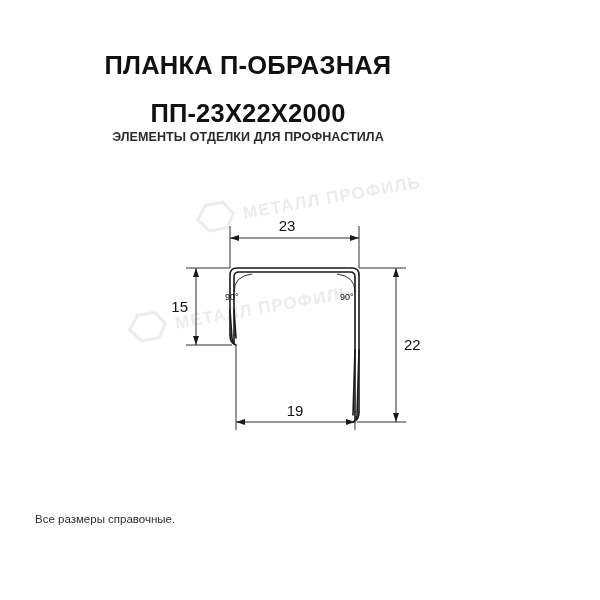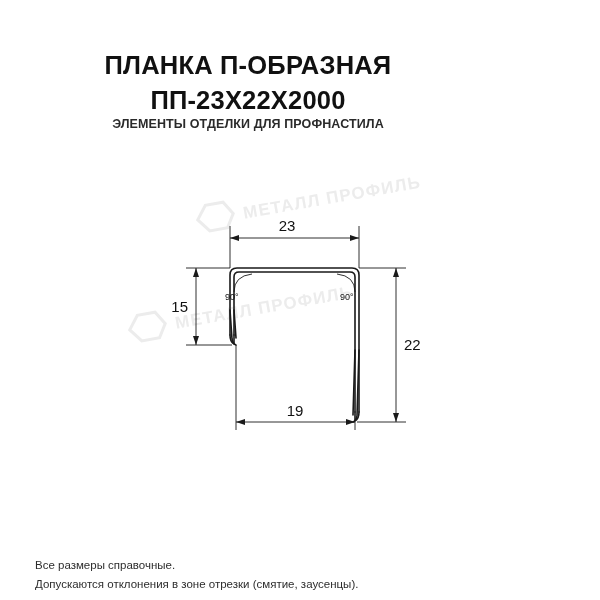--- a/index.html
+++ b/index.html
@@ -34,40 +34,40 @@
     font-weight: bold;
     letter-spacing: 0.2px;
     line-height: 1.25;
     color: #111111;
   }
   .title-2 {
     font-size: 25.5px;
     font-weight: bold;
     letter-spacing: 0.2px;
     line-height: 1.25;
-    margin-top: 3px;
+    margin-top: 16px;
     color: #111111;
   }
   .subtitle {
     font-size: 12.5px;
     font-weight: bold;
     color: #2a2a2a;
     letter-spacing: 0.1px;
   }
   .drawing {
     position: absolute;
     left: 0;
     top: 150px;
     width: 600px;
     height: 340px;
   }
   .footer {
     position: absolute;
     left: 35px;
-    top: 556px;
+    top: 510px;
     width: 530px;
   }
   .footer div {
     font-size: 11.5px;
     color: #2d2d2d;
     line-height: 1.65;
   }
   svg { display: block; }
   .wm-text {
     font-family: "Liberation Sans", sans-serif;
@@ -186,16 +186,15 @@
         <path d="M236 272 L245 269 L245 275 Z" fill="#1a1a1a" stroke="none"></path>
         <path d="M355 272 L346 269 L346 275 Z" fill="#1a1a1a" stroke="none"></path>
       </g>
       <text class="dim-text" x="295" y="266" text-anchor="middle">19</text>
 
     </svg>
   </div>
 
   <div class="footer">
     <div>Все размеры справочные.</div>
-    <div>Допускаются отклонения в зоне отрезки (смятие, заусенцы).</div>
   </div>
 
 </div>
 
 </body></html>

